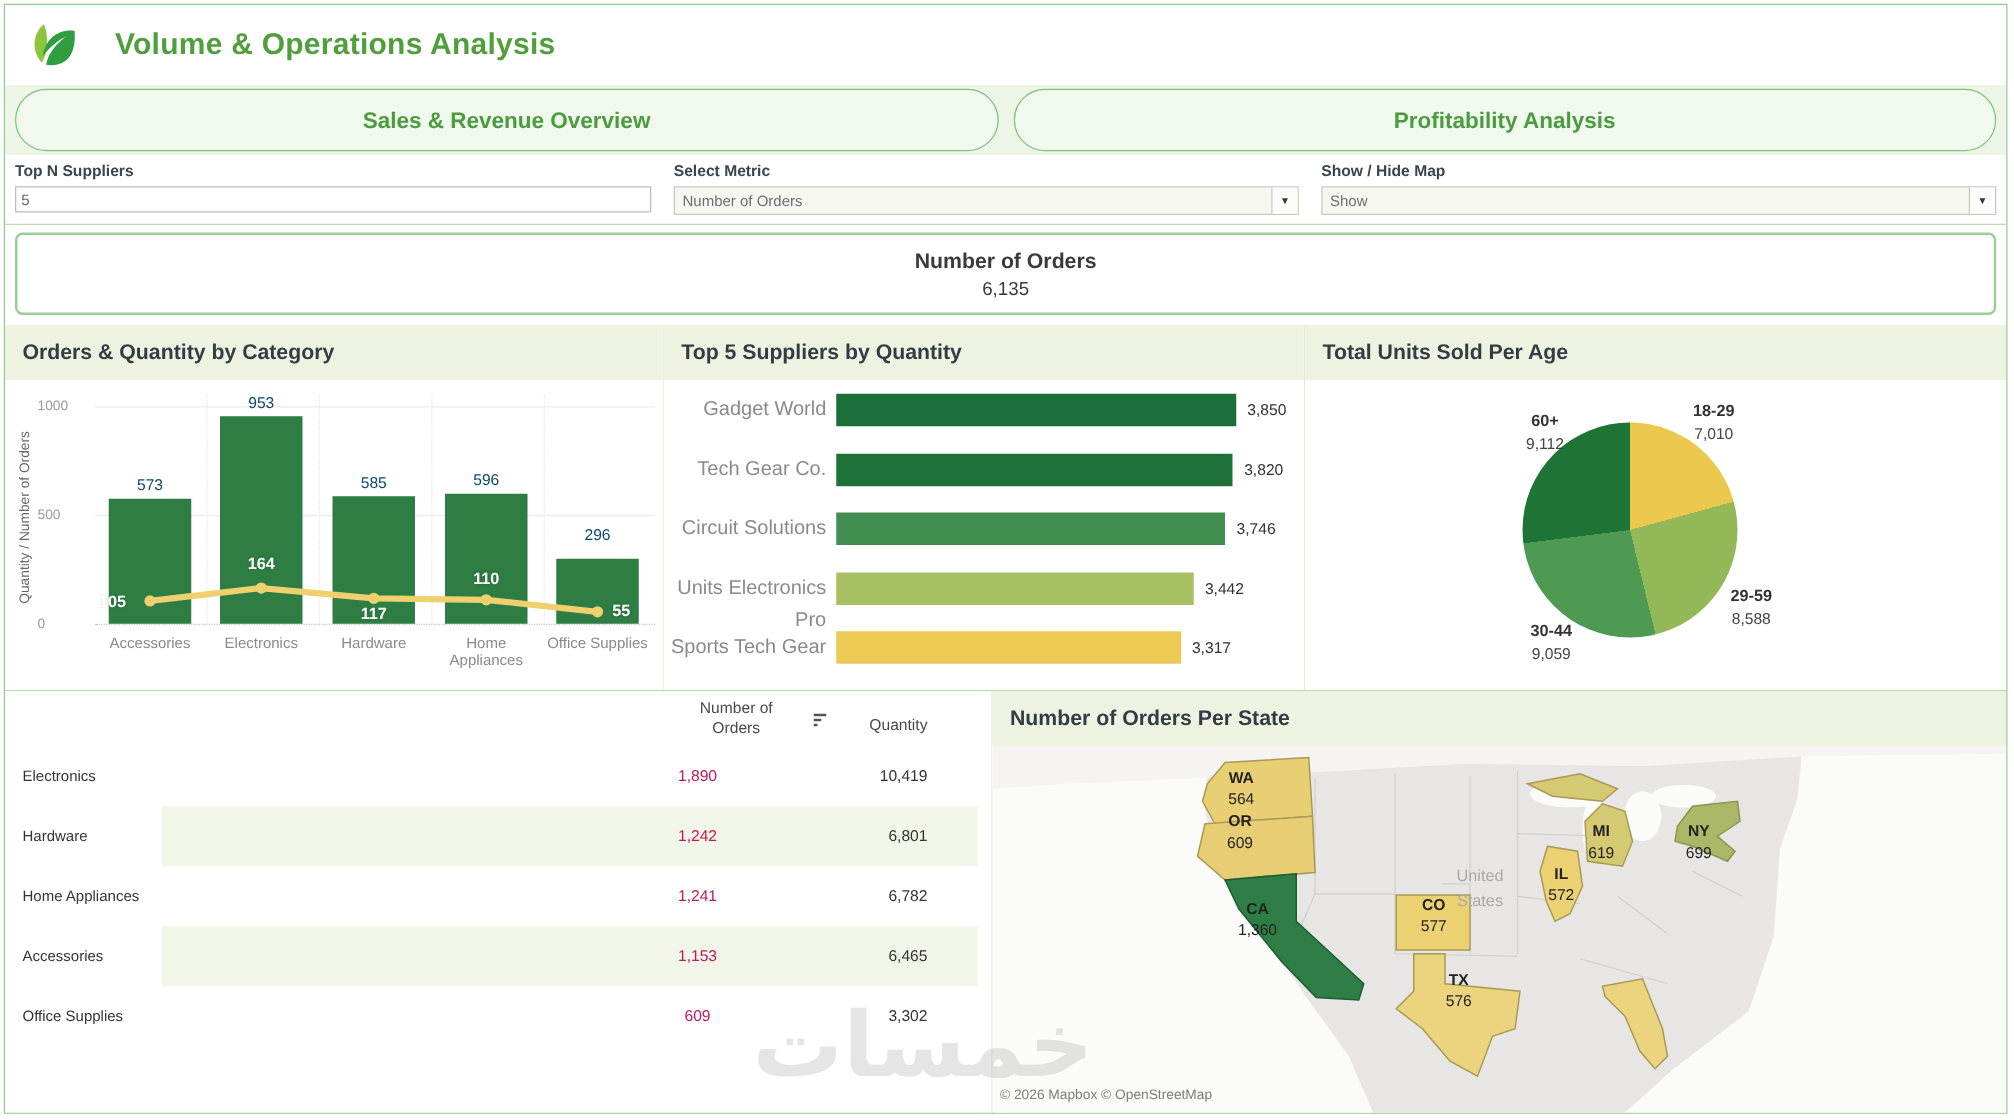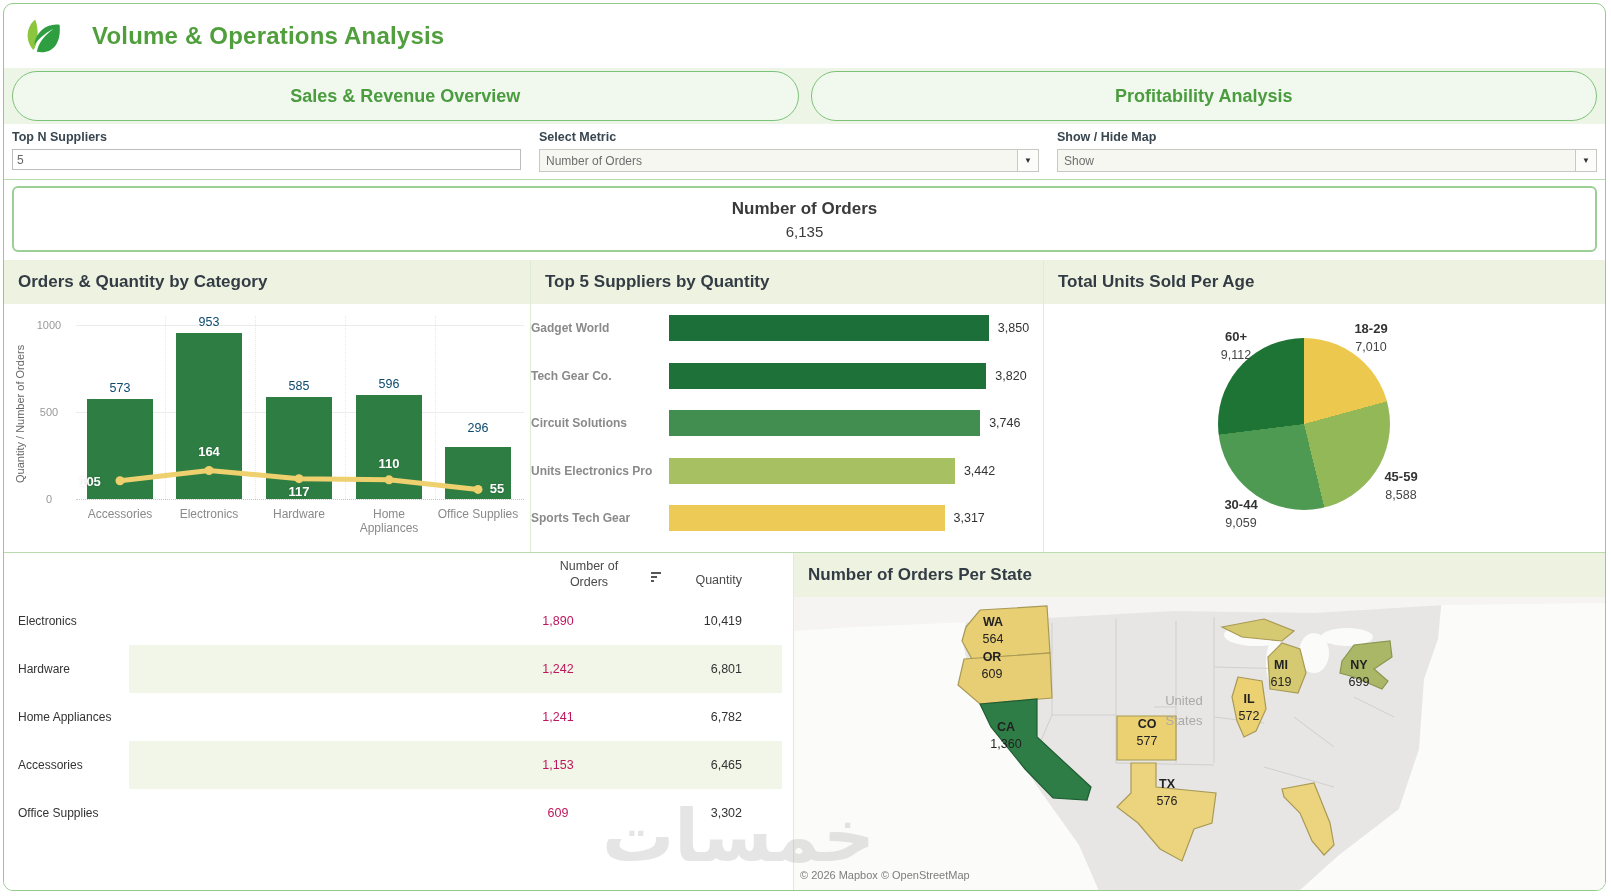--- a/index.html
+++ b/index.html
@@ -1,19 +1,19 @@
 <!DOCTYPE html>
 <html><head>
 <meta charset="utf-8">
 <style>
   html,body{margin:0;padding:0;}
   body{width:1611px;height:896px;position:relative;overflow:hidden;background:#fff;
        font-family:"Liberation Sans",sans-serif;}
   .page{position:absolute;left:3px;top:3px;width:1603px;height:888px;border:1px solid #94cb8c;
-        border-radius:10px;background:#fff;overflow:hidden;box-sizing:border-box;}
+        border-radius:0;background:#fff;overflow:hidden;box-sizing:border-box;}
   
   .topbar{height:64px;display:flex;align-items:center;padding:0 18px;}
   .logo{width:42px;height:42px;flex:0 0 auto;}
   .app-title{margin-left:28px;font-size:24px;font-weight:bold;color:#509f3c;letter-spacing:.2px;}
   
   .tabs{height:56px;background:#edf5e7;display:flex;gap:12px;padding:3px 8px;box-sizing:border-box;}
   .tab{flex:1;border:1px solid #7cc27a;border-radius:27px;background:#f1f8ee;color:#4a9c3f;
        font-size:18px;font-weight:bold;display:flex;align-items:center;justify-content:center;cursor:pointer;}
   
   .filters{height:56px;padding:6px 8px 0;box-sizing:border-box;display:flex;gap:18px;border-bottom:1px solid #b9dcae;}
@@ -35,32 +35,32 @@
   .charts-row{display:grid;grid-template-columns:527px 513px 1fr;height:292px;border-bottom:1px solid #b9dcae;}
   .bottom-row{display:grid;grid-template-columns:790px 1fr;height:338px;}
   .section{border-right:1px solid #e0ecd8;display:flex;flex-direction:column;min-width:0;}
   .section.last{border-right:none;}
   .section-title{height:44px;background:#eef3e1;display:flex;align-items:center;padding-left:14px;
        font-size:17px;font-weight:bold;color:#333c44;box-sizing:border-box;flex:0 0 auto;}
   .section-body{flex:1;position:relative;background:#fff;overflow:hidden;}
   
   .ylab{position:absolute;left:10px;top:22px;height:176px;writing-mode:vertical-rl;transform:rotate(180deg);
         font-size:11px;color:#666;display:flex;align-items:center;justify-content:center;}
-  .ytick{position:absolute;left:26px;width:38px;text-align:center;font-size:11px;color:#9a9a9a;}
+  .ytick{position:absolute;left:26px;width:38px;text-align:left;font-size:11px;color:#9a9a9a;}
   .gline{position:absolute;left:72px;right:6px;height:1px;background:#ececec;}
   .xaxis{position:absolute;left:72px;right:6px;top:195px;border-top:1px dotted #c6c6c6;}
   .vsep{position:absolute;top:12px;height:183px;border-left:1px dotted #e8e8e8;}
   .bar{position:absolute;}
   .bar-label{position:absolute;width:80px;text-align:center;font-size:12.5px;color:#0c4a6e;}
   .cat-label{position:absolute;width:92px;text-align:center;font-size:12px;color:#8a8a8a;line-height:14px;}
   .line-label{position:absolute;font-size:13px;font-weight:bold;color:#fff;transform:translate(-50%,-50%);
         text-shadow:0 0 3px rgba(0,0,0,.15);}
   .chart-svg{position:absolute;left:0;top:0;}
   
-  .sup-label{position:absolute;left:0;width:130px;font-size:12px;color:#8a8a8a;line-height:26px;font-weight:bold;}
+  .sup-label{position:absolute;left:0;width:130px;text-align:right;font-size:16px;color:#8a8a8a;line-height:26px;}
   .sup-bar{position:absolute;height:26px;}
   .sup-val{position:absolute;font-size:12.5px;color:#333;line-height:26px;}
   
   .pie{position:absolute;left:174px;top:34px;width:172px;height:172px;border-radius:50%;}
   .pie-label{position:absolute;text-align:center;transform:translateX(-50%);}
   .pie-label .nm{font-size:13px;font-weight:bold;color:#333;line-height:18px;}
   .pie-label .vl{font-size:12.5px;color:#444;line-height:18px;}
   
   .thead{position:relative;height:44px;}
   .th-orders{position:absolute;left:540px;width:90px;top:5px;text-align:center;font-size:12.5px;color:#4a4a4a;line-height:16px;}
@@ -192,21 +192,21 @@
 
     <div class="section last">
       <div class="section-title">Total Units Sold Per Age</div>
       <div class="section-body" id="piePlot">
           <div class="pie" style="background: conic-gradient(rgb(237, 200, 79) 0deg, rgb(237, 200, 79) 74.7313deg, rgb(146, 184, 88) 74.7313deg, rgb(146, 184, 88) 166.285deg, rgb(79, 154, 83) 166.285deg, rgb(79, 154, 83) 262.86deg, rgb(29, 116, 52) 262.86deg, rgb(29, 116, 52) 360deg);"></div>
           <div class="pie-label" style="left: 327px; top: 16px;">
             <div class="nm">18-29</div>
             <div class="vl">7,010</div>
           </div>
           <div class="pie-label" style="left: 357px; top: 164px;">
-            <div class="nm">45-59</div>
+            <div class="nm">29-59</div>
             <div class="vl">8,588</div>
           </div>
           <div class="pie-label" style="left: 197px; top: 192px;">
             <div class="nm">30-44</div>
             <div class="vl">9,059</div>
           </div>
           <div class="pie-label" style="left: 192px; top: 24px;">
             <div class="nm">60+</div>
             <div class="vl">9,112</div>
           </div>

